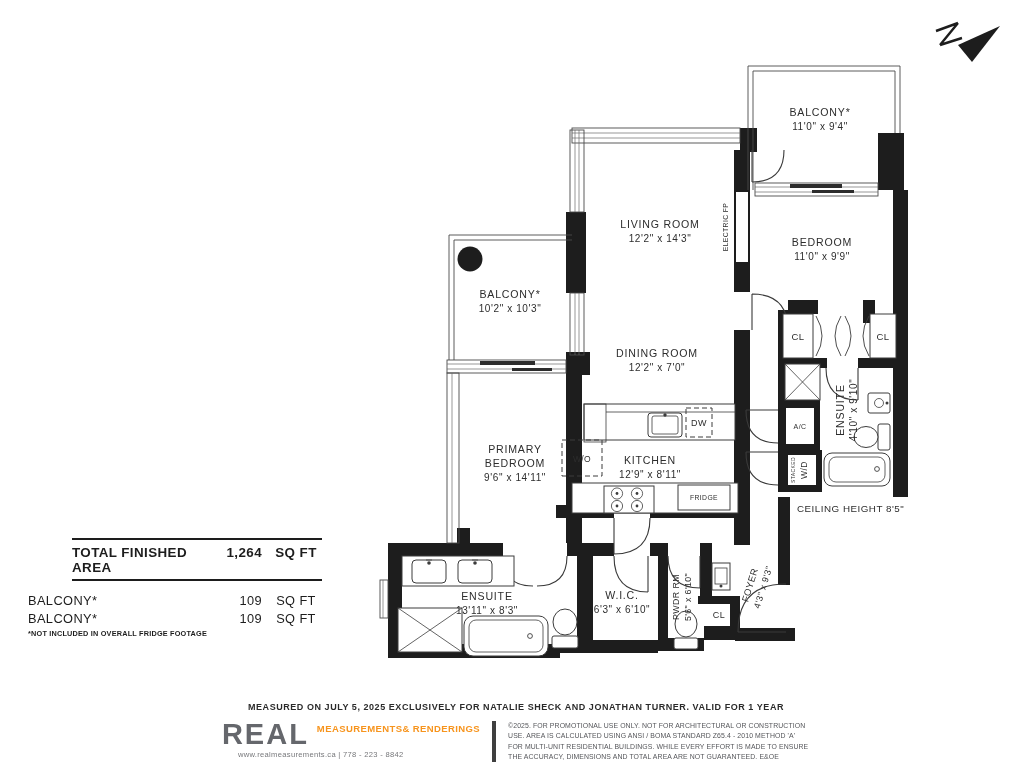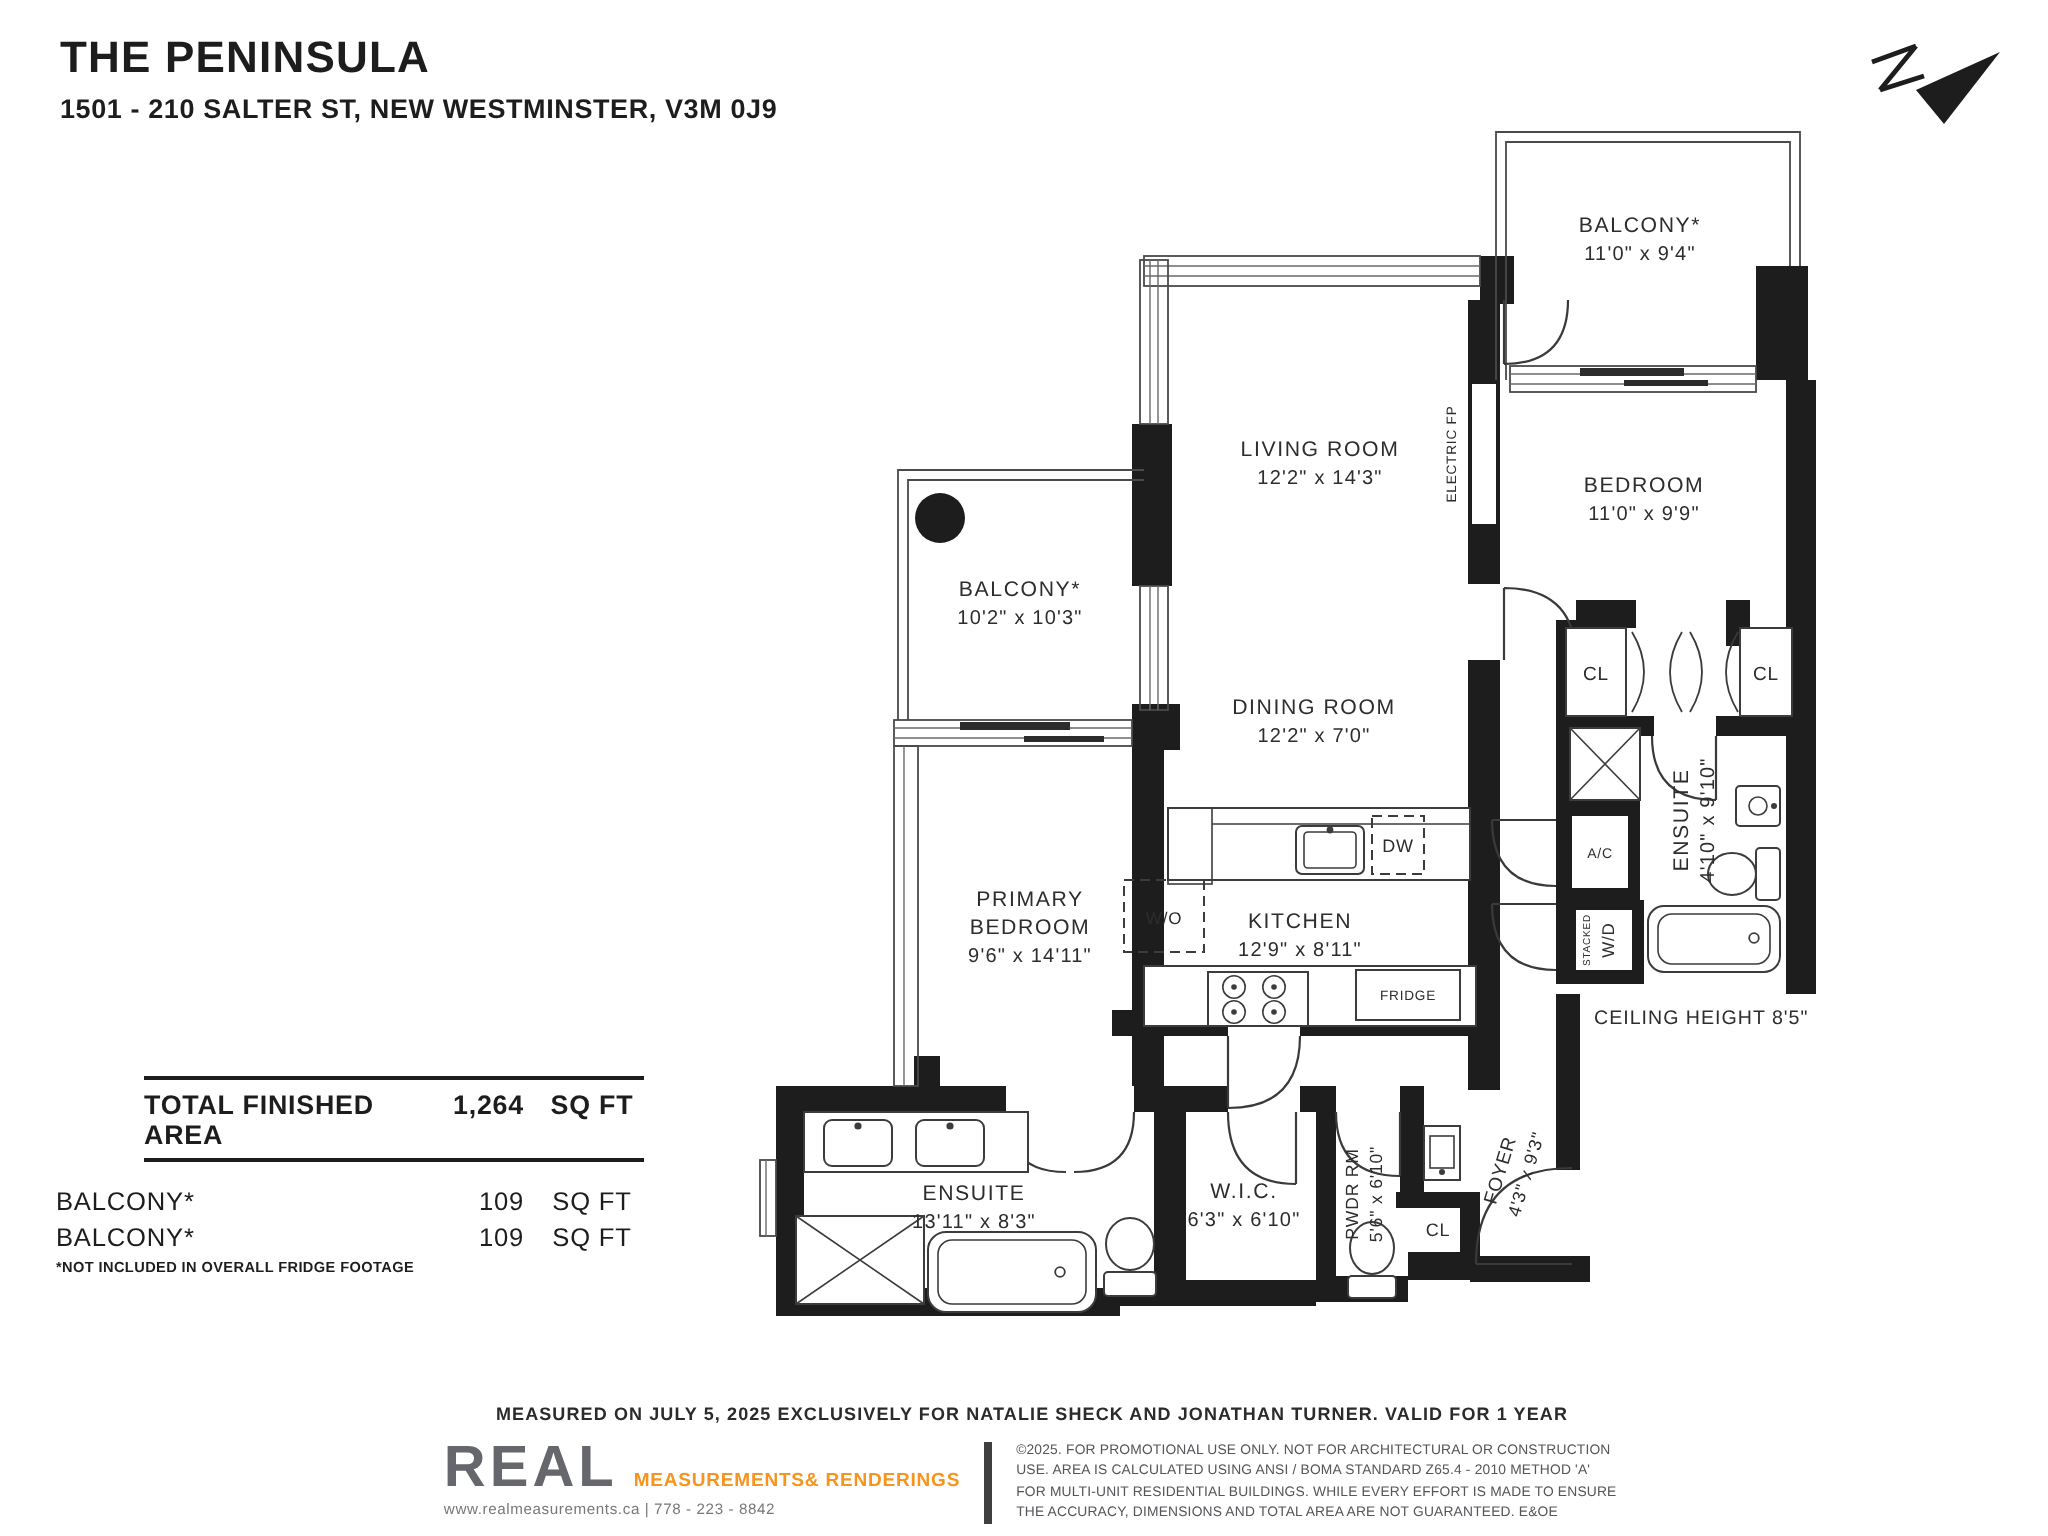--- a/index.html
+++ b/index.html
@@ -37,37 +37,33 @@
   .rows  { margin-top:10px; }
   .val   { text-align:right; padding-right:8px; }
   .unit  { text-align:center; }
   .fnote { font-size:7.3px; font-weight:700; letter-spacing:.2px; margin-top:2px; }
 
   
   .foot { position:absolute; left:4px; top:702px; width:1024px; text-align:center; }
   .measured { font-size:9px; font-weight:600; letter-spacing:.55px; color:#2b2b2b; }
   .logo-row { margin-top:9px; display:flex; justify-content:center; align-items:stretch; gap:12px; }
   .logo-left { text-align:left; }
-  .logo-main { display:flex; align-items:flex-end; gap:8px; }
+  .logo-main { display:flex; align-items:flex-start; gap:8px; }
   .real { font-size:29px; font-weight:900; letter-spacing:2px; color:#65676c; line-height:.9; }
   .osub { display:flex; flex-direction:row; justify-content:center; padding-top:2px; }
   .osub span { color:#f7941d; font-weight:800; font-size:9.5px; letter-spacing:.4px; line-height:1.25; }
-  .contact { font-size:7.6px; color:#77787b; letter-spacing:.3px; margin-top:3px; }
+  .contact { font-size:7.6px; color:#77787b; letter-spacing:.3px; margin-top:3px;margin-left:16px; }
   .vdiv { width:4px; background:#3f3f3f; }
   .disc { width:302px; text-align:left; font-size:6.9px; line-height:1.5; color:#55565a; letter-spacing:.1px; }
 </style>
 </head>
 <body>
 
 <div class="page">
 
-  <div class="hdr">
-    <div class="title">THE PENINSULA</div>
-    <div class="addr">1501 - 210 SALTER ST, NEW WESTMINSTER, V3M 0J9</div>
-  </div>
 
   <svg class="plan" width="1024" height="768" viewBox="0 0 1024 768">
 
     <g>
       <path d="M 936 31 L 958 23 M 958 23 L 940 45 M 940 45 L 962 38" fill="none" stroke="#1d1d1d" stroke-width="2.4"></path>
       <path d="M 958 45 L 1000 26 L 972 62 Z" fill="#1d1d1d"></path>
     </g>
 
     <g>
       <rect class="wall" x="740" y="128" width="17" height="24"></rect>

